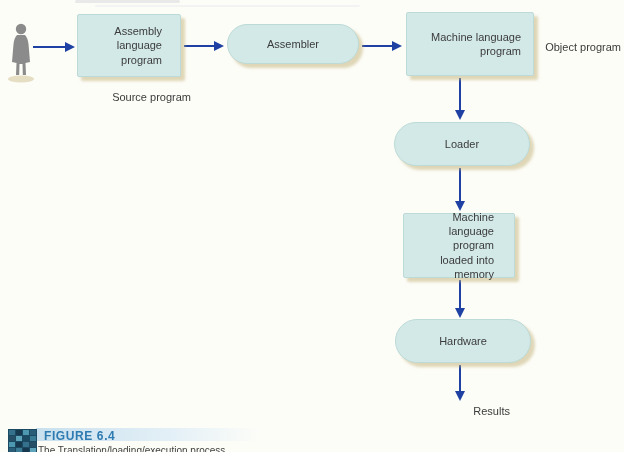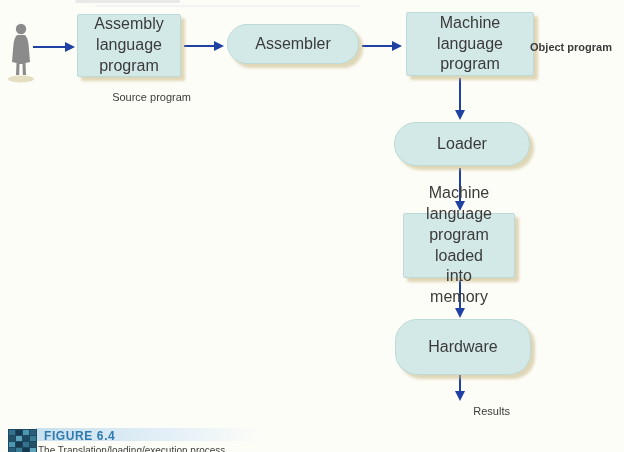--- a/index.html
+++ b/index.html
@@ -11,26 +11,26 @@
     font-family: "Liberation Sans", sans-serif;
   }
   .canvas { position: absolute; inset: 0; }
 
   
   .node {
     position: absolute;
     background: #d3e9e8;
     border: 1px solid #bcdad7;
     color: #3b3b3b;
-    font-size: 16px;
+    font-size: 11px;
     line-height: 1.3;
     display: flex;
     align-items: center;
     justify-content: center;
-    text-align: center;
+    text-align: right;
     box-sizing: border-box;
     box-shadow: 4px 4px 3px rgba(197, 182, 128, 0.55);
   }
   .box  { border-radius: 2px; }
   .pill { border-radius: 22px; }
 
   
   .lbl {
     position: absolute;
     color: #3b3b3b;
@@ -120,25 +120,25 @@
   <div class="node box" style="left:77px;  top:14px;  width:104px; height:63px; padding:0 18px;">Assembly language program</div>
 
   <div class="node pill" style="left:227px; top:24px;  width:132px; height:40px;">Assembler</div>
 
   <div class="node box" style="left:406px; top:12px;  width:128px; height:64px; padding:0 12px;">Machine language program</div>
 
   <div class="node pill" style="left:394px; top:122px; width:136px; height:44px;">Loader</div>
 
   <div class="node box" style="left:403px; top:213px; width:112px; height:65px; padding:0 20px;">Machine language program loaded into memory</div>
 
-  <div class="node pill" style="left:395px; top:319px; width:136px; height:56px;">Hardware</div>
+  <div class="node pill" style="left:395px; top:319px; width:136px; height:44px;">Hardware</div>
 
   <div class="lbl" style="left:67px;  top:91px;  width:124px;">Source program</div>
 
-  <div class="lbl" style="left:521px; top:41px;  width:100px; text-align:center;font-weight:bold;">Object program</div>
+  <div class="lbl" style="left:521px; top:41px;  width:100px; text-align:right;">Object program</div>
 
   <div class="lbl" style="left:410px; top:405px; width:100px;">Results</div>
 
   <div class="figure-bar"></div>
 
   <svg class="figure-icon" width="29" height="23" viewBox="0 0 29 23">
     <rect x="0" y="0" width="29" height="23" fill="#1c4a63"></rect>
     <rect x="1" y="1" width="6" height="5" fill="#35718c"></rect>
     <rect x="8" y="1" width="6" height="5" fill="#17394f"></rect>
     <rect x="15" y="1" width="6" height="5" fill="#4d97b0"></rect>

